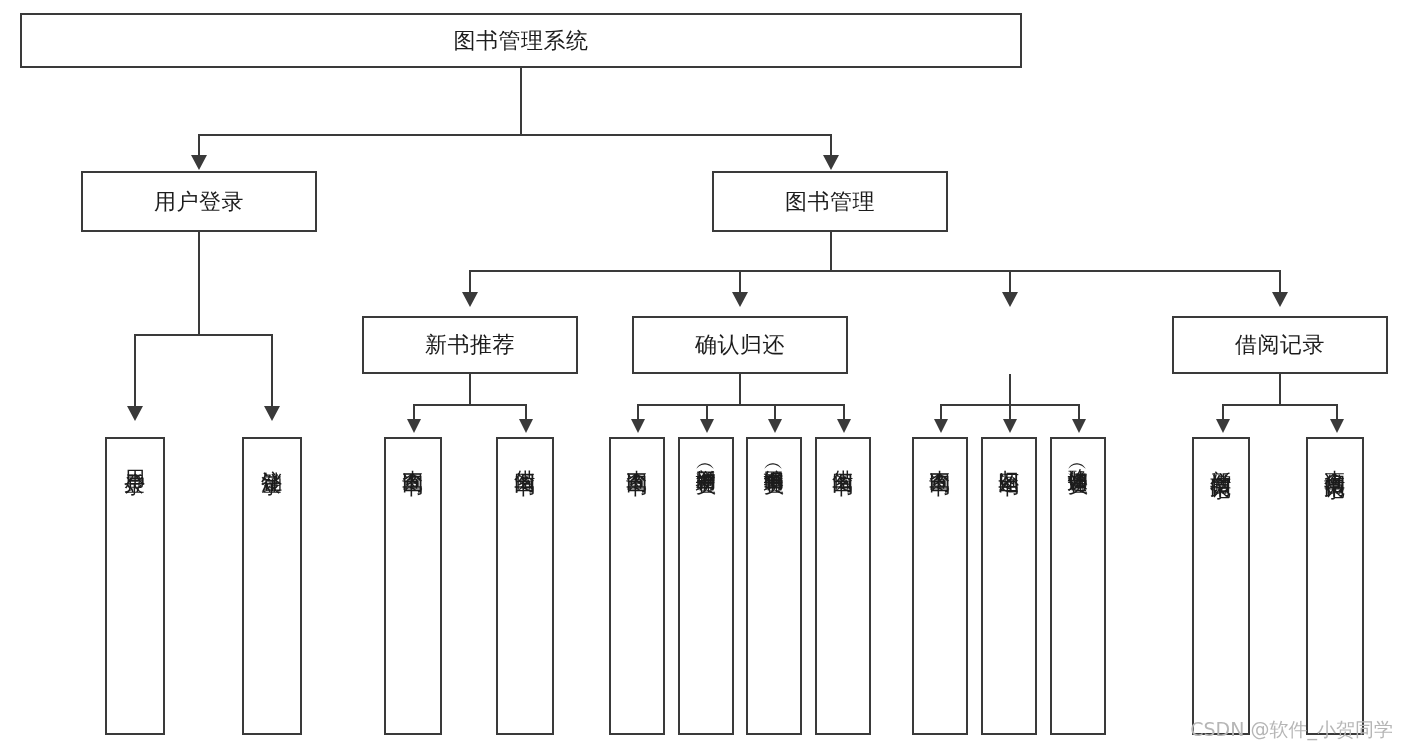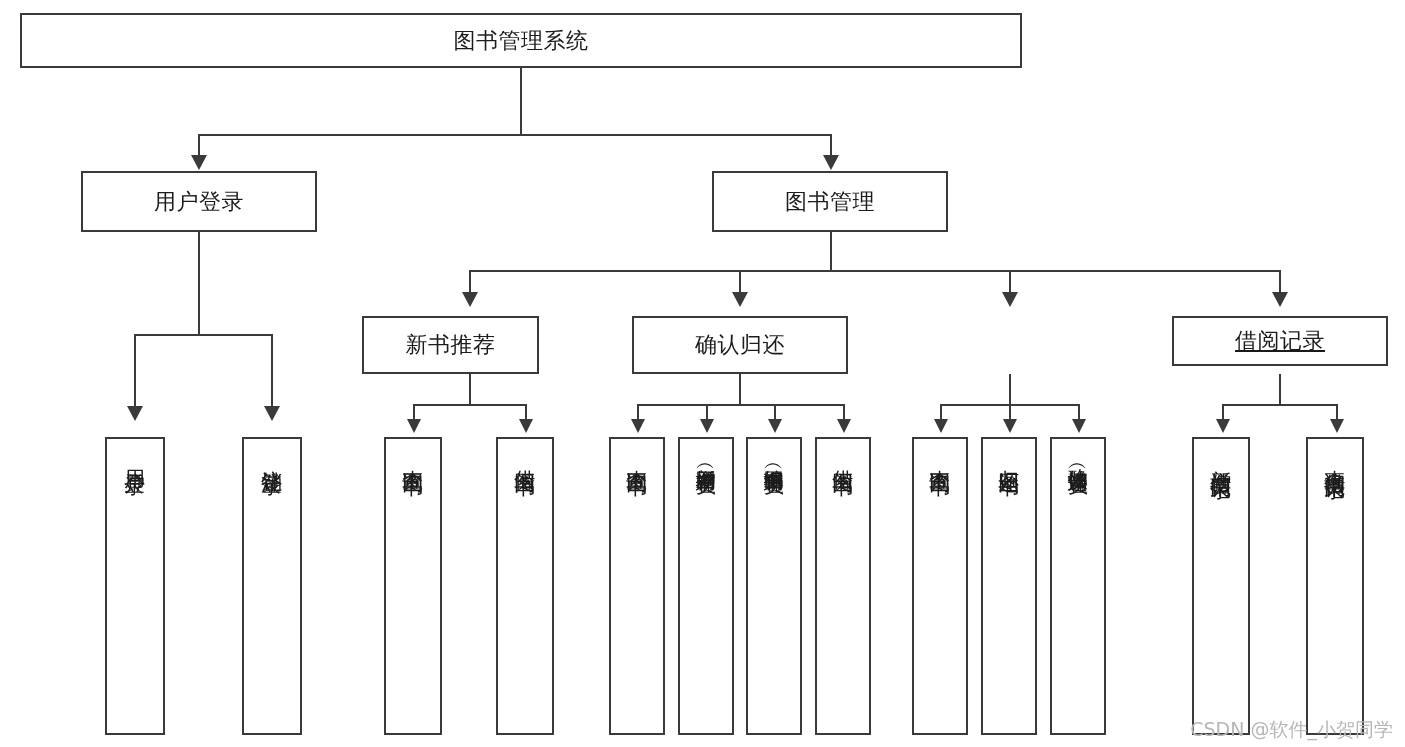--- a/index.html
+++ b/index.html
@@ -124,27 +124,27 @@
   <div class="seg hseg" style="left:469px; top:270px; width:812px;"></div>
   <div class="seg vseg" style="left:469px; top:270px; height:25px;"></div>
   <div class="arrow" style="left:462px; top:292px;"></div>
   <div class="seg vseg" style="left:739px; top:270px; height:25px;"></div>
   <div class="arrow" style="left:732px; top:292px;"></div>
   <div class="seg vseg" style="left:1009px; top:270px; height:25px;"></div>
   <div class="arrow" style="left:1002px; top:292px;"></div>
   <div class="seg vseg" style="left:1279px; top:270px; height:25px;"></div>
   <div class="arrow" style="left:1272px; top:292px;"></div>
 
-  <div class="node h" style="left:362px; top:316px; width:177px; height:58px;">
+  <div class="node h" style="left:362px; top:316px; width:216px; height:58px;">
     <span class="label">新书推荐</span>
   </div>
   <div class="node h" style="left:632px; top:316px; width:216px; height:58px;">
     <span class="label">确认归还</span>
   </div>
-  <div class="node h" style="left:1172px; top:316px; width:216px; height:50px;text-decoration:underline;">
+  <div class="node h" style="left:1172px; top:316px; width:216px; height:58px;">
     <span class="label">借阅记录</span>
   </div>
 
   <div class="seg vseg" style="left:469px; top:374px; height:32px;"></div>
   <div class="seg hseg" style="left:413px; top:404px; width:114px;"></div>
   <div class="seg vseg" style="left:413px; top:404px; height:18px;"></div>
   <div class="arrow sm" style="left:407px; top:419px;"></div>
   <div class="seg vseg" style="left:525px; top:404px; height:18px;"></div>
   <div class="arrow sm" style="left:519px; top:419px;"></div>
 

